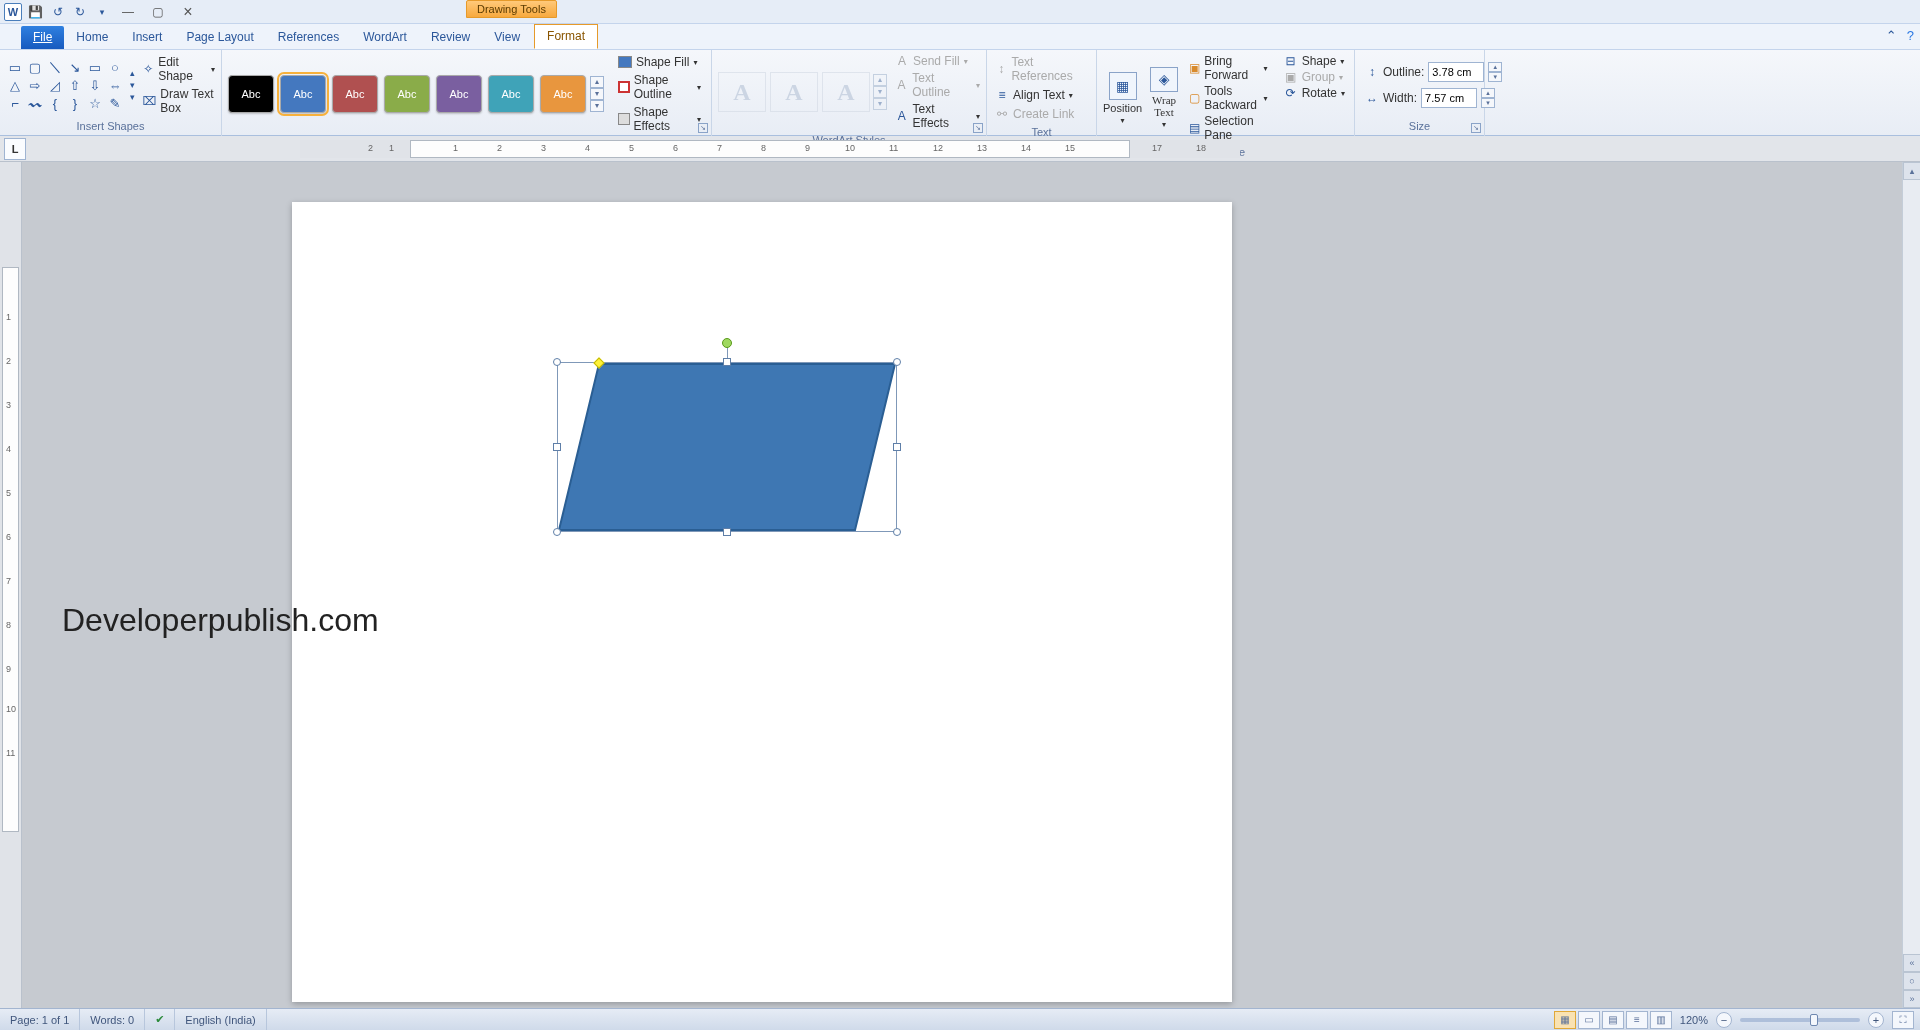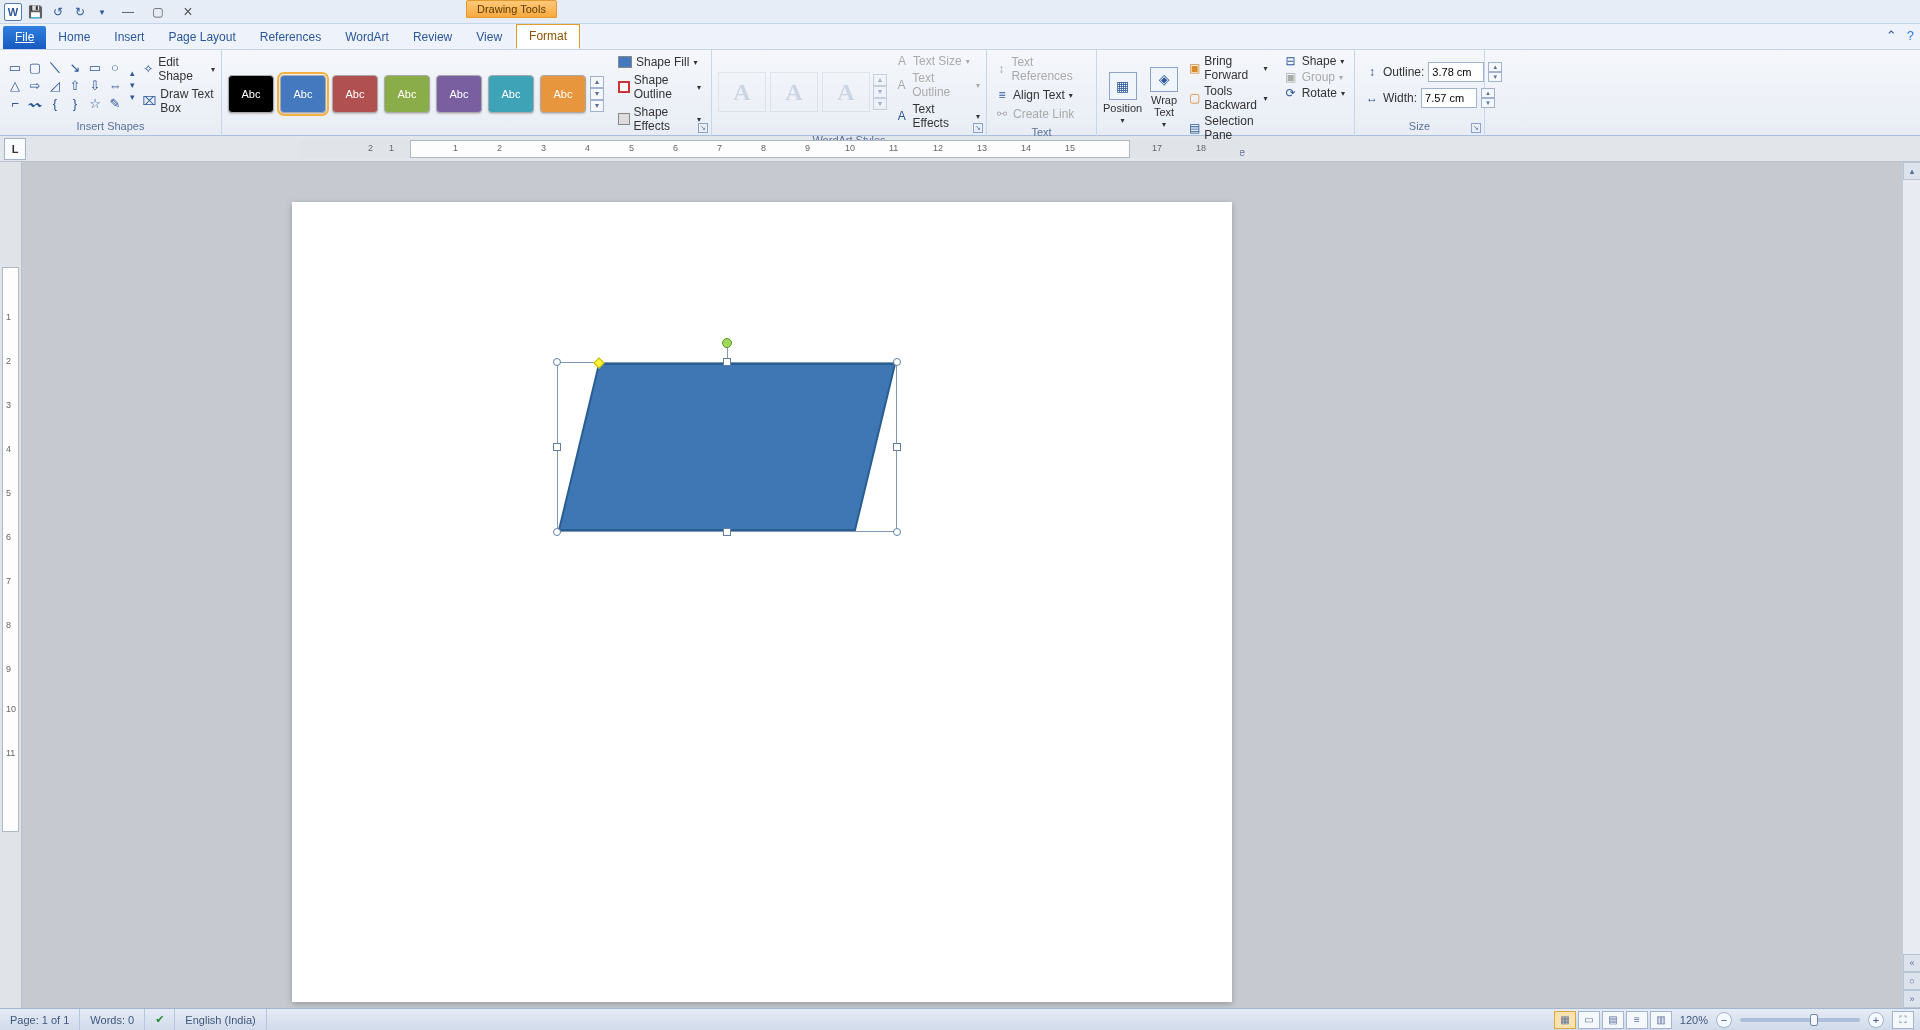--- a/index.html
+++ b/index.html
@@ -12,21 +12,21 @@
   .qat .icn { width:16px; height:16px; display:flex; align-items:center; justify-content:center; color:#2b579a; cursor:pointer;}
   .context-tab-container { position:absolute; left:466px; top:0; }
   .context-tab { background:#f9b461; background:linear-gradient(#ffc97a,#f7a93e); border:1px solid #e69a2a; padding:2px 10px; border-radius:2px 2px 0 0; font-size:11px; color:#5a3a00;}
   .title-center { flex:1; text-align:center; color:#666; font-size:13px;}
   .win-controls { display:flex; gap:2px; padding-right:4px;}
   .win-controls .wc { width:28px; height:20px; display:flex; align-items:center; justify-content:center; color:#555; cursor:pointer; font-size:12px;}
   
   
   .tabstrip { background: linear-gradient(#eef3fb,#eef3fb); height: 26px; display:flex; align-items:flex-end; border-bottom:1px solid #c4d4ec; position:relative;}
   .tab { padding:4px 12px 5px; color:#2b579a; font-size:12px; cursor:pointer; position:relative;}
-  .tab.file { background:#1b65c8; background:linear-gradient(#2f80e0,#175abf); color:#fff; border-radius:2px 2px 0 0; margin-left:3px;text-decoration:underline;}
+  .tab.file { background:#1b65c8; background:linear-gradient(#2f80e0,#175abf); color:#fff; border-radius:2px 2px 0 0; margin-left:21px;text-decoration:underline;}
   .tab.context-active { background:#fff; border:1px solid #e69a2a; border-bottom:1px solid #fff; border-radius:0 0 0 0; color:#895500; }
   .tabstrip-right { position:absolute; right:6px; top:4px; display:flex; gap:10px; color:#2b579a;}
   .tabstrip-right span { cursor:pointer; font-size:13px;}
   
   
   .ribbon { background:linear-gradient(#f5f7fb,#e8edf5); height:86px; border-bottom:1px solid #a9bfde; display:flex;}
   .group { border-right:1px solid #c9d6e8; height:86px; display:flex; flex-direction:column; justify-content:space-between; position:relative;}
   .group-body { flex:1; display:flex; align-items:center; padding:4px 6px;}
   .group-label { text-align:center; font-size:11px; color:#5a719a; padding-bottom:2px; height:16px;}
   .dlauncher { position:absolute; right:3px; bottom:3px; width:10px; height:10px; border:1px solid #8aa3c8; font-size:7px; line-height:7px; text-align:center; color:#5a719a; cursor:pointer;}
@@ -241,21 +241,21 @@
         <div class="wa-swatch">A</div>
       </div>
       <div class="wa-ctrl">
         <span>▴</span>
         <span>▾</span>
         <span>▾</span>
       </div>
       <div class="wa-opts">
         <div class="opt drop">
             <span class="sic">A</span>
-            <span>Text Size</span>
+            <span>Send Fill</span>
           </div>
         <div class="opt drop">
             <span class="sic">A</span>
             <span>Text Outline</span>
           </div>
         <div class="opt drop last">
             <span class="sic" style="color:#2b579a;">A</span>
             <span>Text Effects</span>
           </div>
       </div>
@@ -286,21 +286,21 @@
 
   <div class="group" style="width:258px;">
     <div class="group-body" style="gap:4px;">
       <div class="big-btn">
         <div class="bic">▦</div>
         <span>Position</span>
           <span style="font-size:8px;">▾</span>
       </div>
       <div class="big-btn">
         <div class="bic">◈</div>
-        <span style="white-space:pre-line; text-align:center; line-height:1.1;">Wrap
+        <span style="white-space:pre-line; text-align:center; line-height:1.1;font-family:Liberation Serif, serif;">Wrap
 Text</span>
           <span style="font-size:8px;">▾</span>
       </div>
       <div style="display:flex; gap:10px;">
         <div class="arrange-opts">
           <div class="opt drop">
               <span class="sic" style="color:#d88a2c;">▣</span>
               <span>Bring Forward</span>
             </div>
           <div class="opt drop">
@@ -418,20 +418,21 @@
       <div class="handle" style="left:-4px; top:-4px;"></div>
       <div class="handle sq" style="left:166px; top:-4px;"></div>
       <div class="handle" style="left:336px; top:-4px;"></div>
       <div class="handle sq" style="left:-4px; top:81px;"></div>
       <div class="handle sq" style="left:336px; top:81px;"></div>
       <div class="handle" style="left:-4px; top:166px;"></div>
       <div class="handle sq" style="left:166px; top:166px;"></div>
       <div class="handle" style="left:336px; top:166px;"></div>
     </div>
 
+    <div class="watermark">Developerpublish.com</div>
 
     <div class="right-scroll">
       <div class="arrow">▴</div>
       <div class="arrow bottom">▾</div>
       <div class="extra">
         <div class="arrow">«</div>
         <div class="arrow">○</div>
         <div class="arrow">»</div>
       </div>
     </div>

